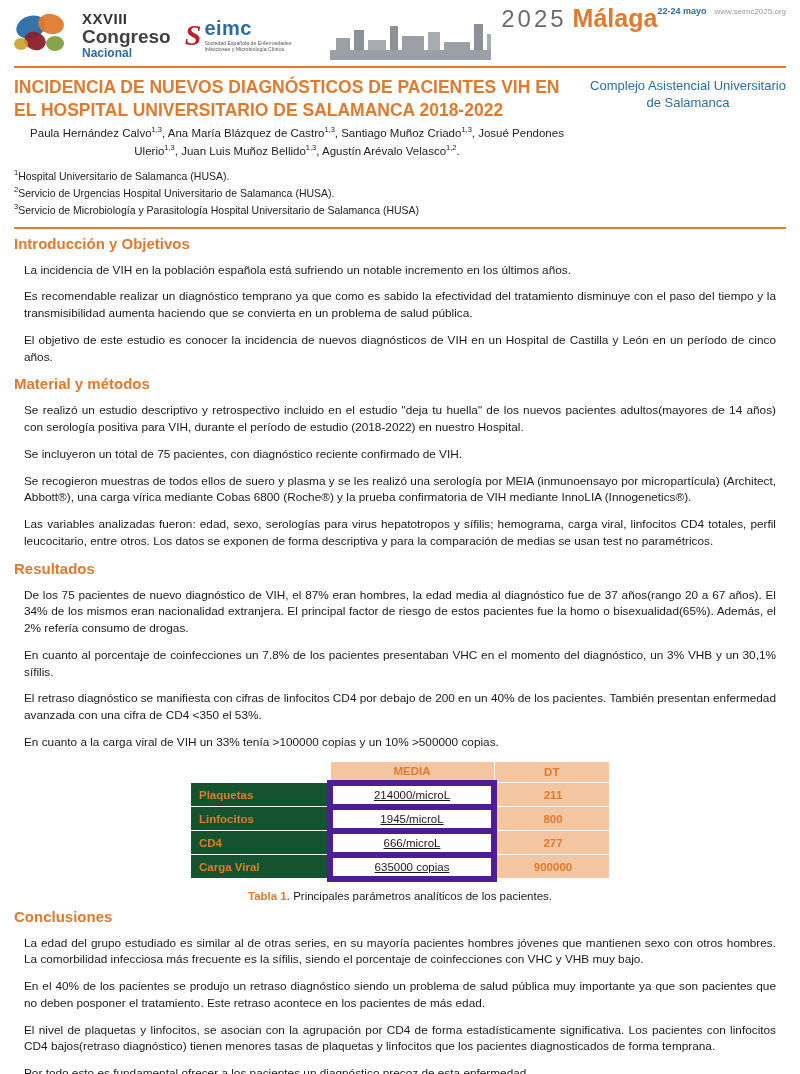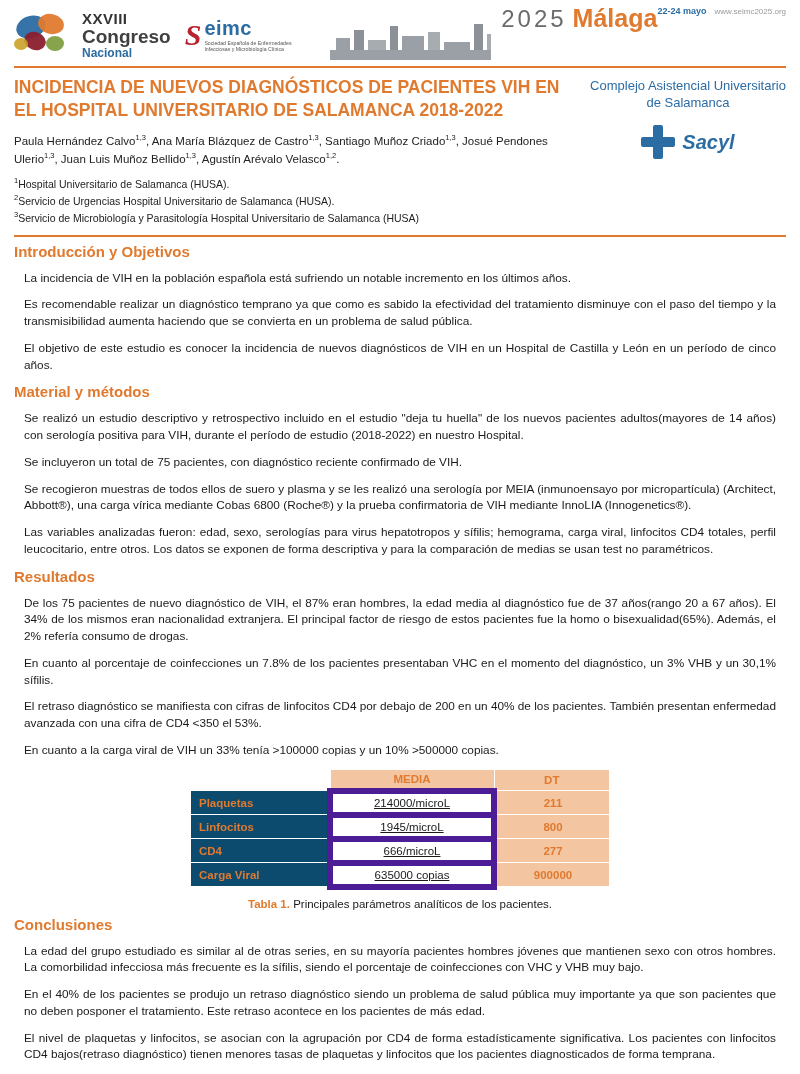--- a/index.html
+++ b/index.html
@@ -164,24 +164,25 @@
   }
   h1.title {
     margin: 0;
     font-size: 17.5px;
     line-height: 1.3;
     font-weight: bold;
     color: #e07a2f;
     text-transform: uppercase;
   }
   .authors {
-    margin-top: 10px;
+    margin-top: 2px;
     font-size: 11.5px;
     line-height: 1.55;
     color: #222;
+    text-align: center;
   }
   .affils {
     margin-top: 6px;
     font-size: 10.5px;
     line-height: 1.6;
     color: #222;
   }
   sup { font-size: 7.5px; }
   .title-right {
     flex: 0 0 196px;
@@ -261,21 +262,21 @@
   table.data thead th {
     background: #f3c5a0;
     color: #e07a2f;
     font-weight: bold;
   }
   table.data thead th.blank {
     background: #ffffff;
     border-color: #ffffff;
   }
   table.data tbody th {
-    background: #0c4a6e;
+    background: #14532d;
     color: #e07a2f;
     font-weight: bold;
     text-align: left;
     width: 120px;
   }
   table.data tbody td.val {
     background: #ffffff;
     border: 6px solid #4c1d95;
     color: #1a1a1a;
     text-decoration: underline;
@@ -363,27 +364,20 @@
 
       <div class="affils">
         <div><sup>1</sup><span>Hospital Universitario de Salamanca (HUSA).</span></div>
         <div><sup>2</sup><span>Servicio de Urgencias Hospital Universitario de Salamanca (HUSA).</span></div>
         <div><sup>3</sup><span>Servicio de Microbiología y Parasitología Hospital Universitario de Salamanca (HUSA)</span></div>
       </div>
     </div>
 
     <div class="title-right">
       <div class="complejo">Complejo Asistencial Universitario de Salamanca</div>
-      <div class="sacyl">
-        <div class="sacyl-cross">
-          <span class="h"></span>
-            <span class="v"></span>
-        </div>
-        <div class="sacyl-word">Sacyl</div>
-      </div>
     </div>
   </div>
 
   <div class="hr-orange"></div>
 
   <h2 class="section">Introducción y Objetivos</h2>
   <p class="body">La incidencia de VIH en la población española está sufriendo un notable incremento en los últimos años.</p>
   <p class="body">Es recomendable realizar un diagnóstico temprano ya que como es sabido la efectividad del tratamiento disminuye con el paso del tiempo y la transmisibilidad aumenta haciendo que se convierta en un problema de salud pública.</p>
   <p class="body">El objetivo de este estudio es conocer la incidencia de nuevos diagnósticos de VIH en un Hospital de Castilla y León en un período de cinco años.</p>
 

